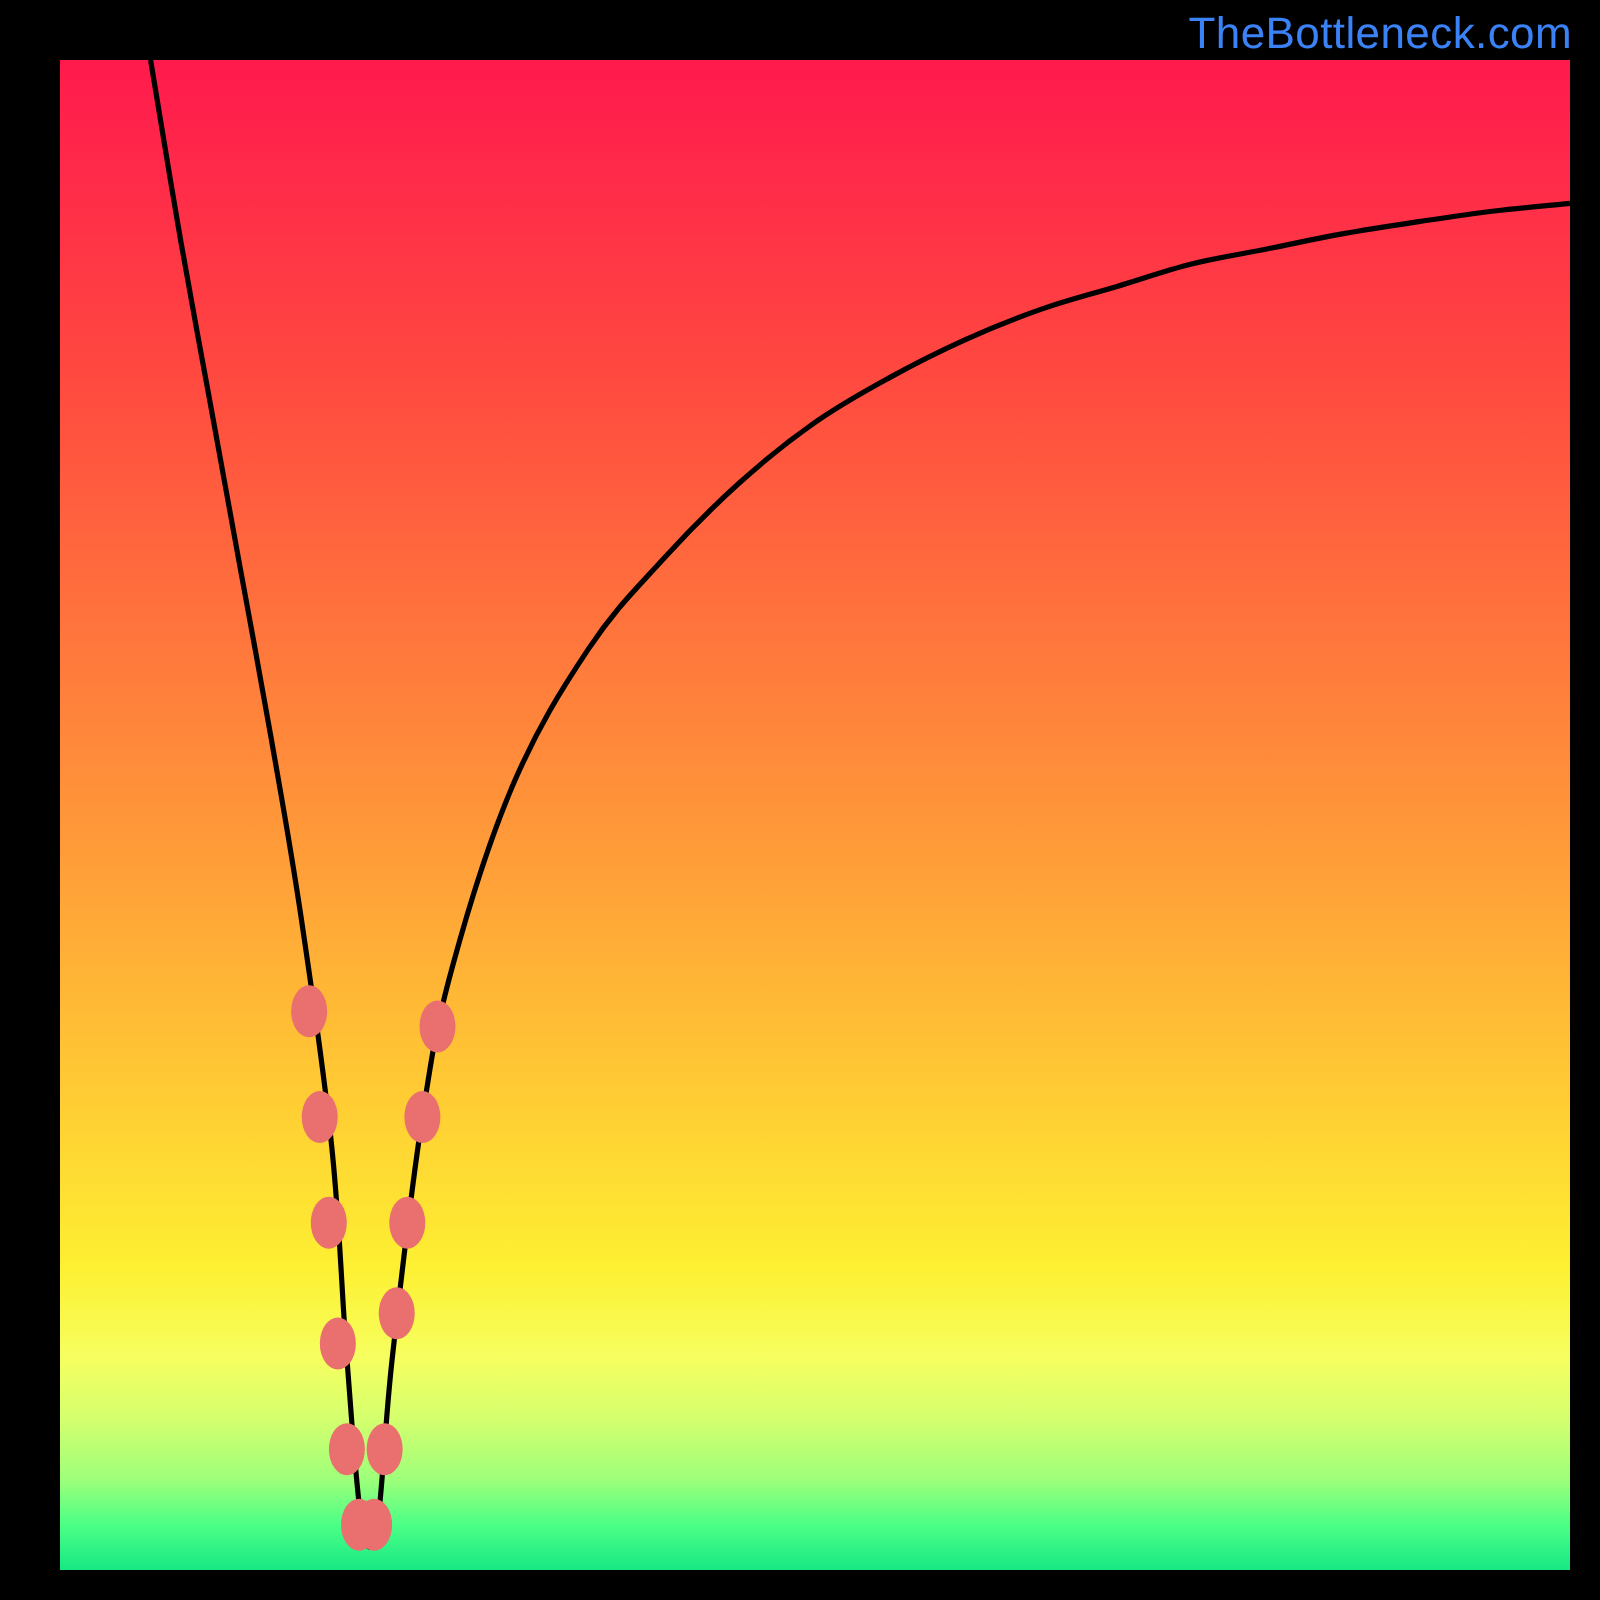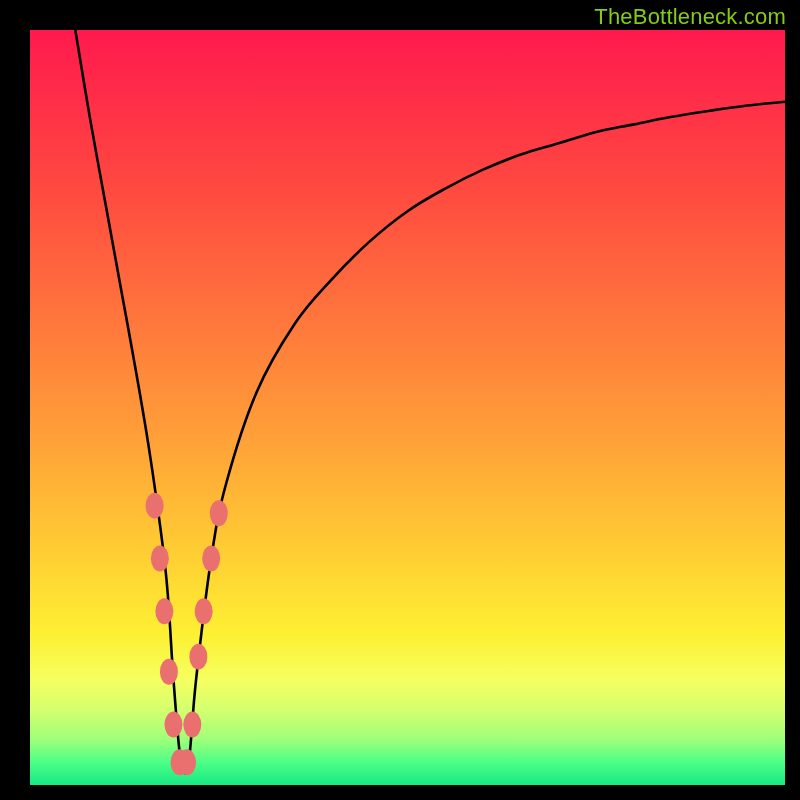--- a/index.html
+++ b/index.html
@@ -37,21 +37,21 @@
       #d4ff6e 90%,
       #9eff7a 94%,
       #4cff86 97%,
       #17e884 100%
     );
   }
   .watermark {
     position: absolute;
     top: 4px;
     right: 14px;
-    color: #84cc16;
+    color: #3b82f6;
     font-size: 22px;
     letter-spacing: 0.2px;
     font-weight: 500;
     user-select: none;
   }
   svg.curve {
     position: absolute;
     left: 0;
     top: 0;
     width: 755px;

